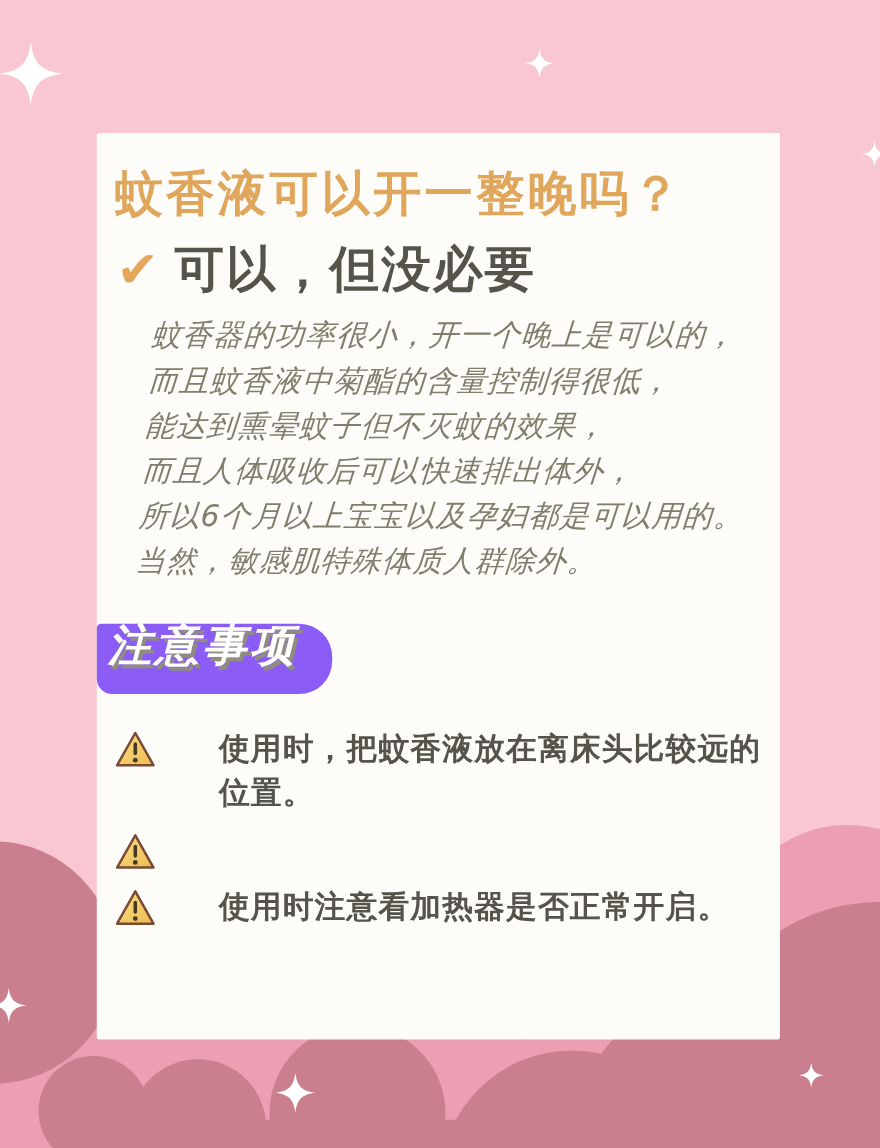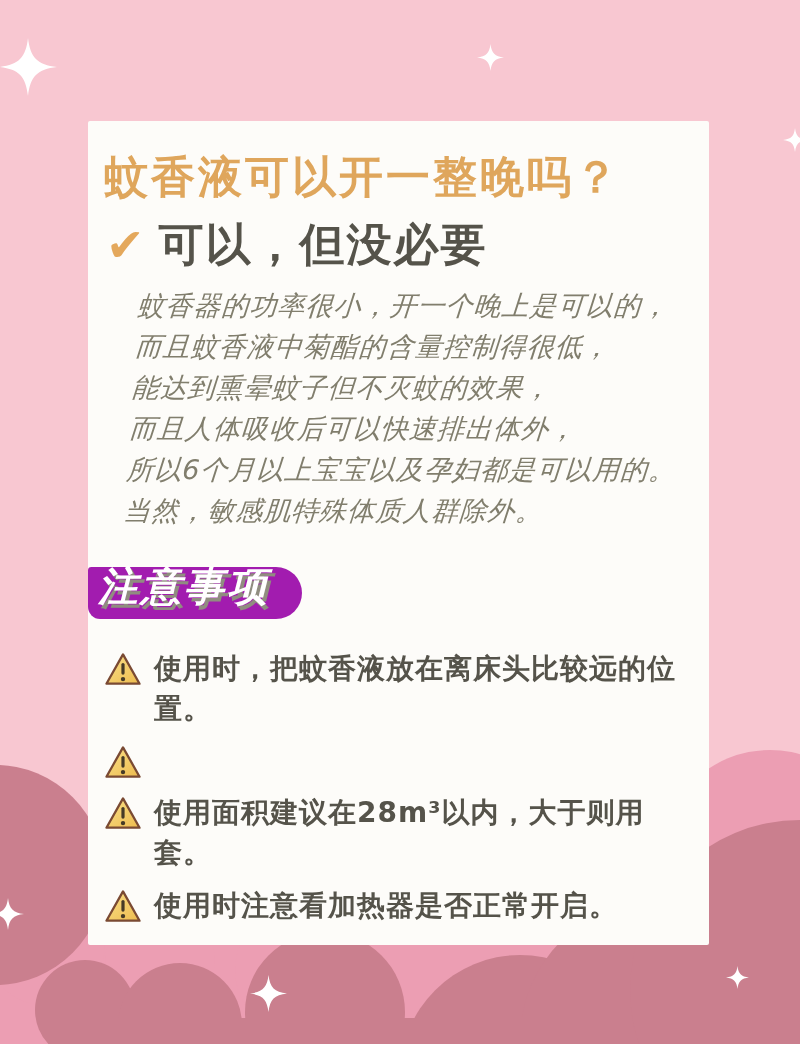--- a/index.html
+++ b/index.html
@@ -30,41 +30,41 @@
     display:flex; align-items:center; gap:14px;
   }
   .answer-check { font-size:46px; line-height:46px; color:#E4A85C; font-weight:bold; }
   .answer-text { font-size:45px; font-weight:bold; color:#55534A; letter-spacing:2px; }
   .body-text {
     margin:16px 0 0 34px; font-size:27px; line-height:41px;
     color:#817E6D; font-style:italic; letter-spacing:1px;
     transform:skewX(-4deg); transform-origin:left bottom;
   }
   .section-pill {
-    margin-top:36px; width:214px; height:52px;
-    background:#a21caf; border-radius:4px 30px 30px 14px;
+    margin-top:36px; width:214px; height:64px;
+    background:#8b5cf6; border-radius:4px 30px 30px 14px;
     position:relative;
   }
   .section-pill-text {
     position:absolute; left:10px; top:-8px;
     font-size:40px; font-weight:bold; font-style:italic;
     color:#FFFFFF; letter-spacing:3px;
     text-shadow:3px 4px 0 #908D80;
     white-space:nowrap;
   }
   .notes {
     list-style:none; margin:30px 0 0 0; padding:0 14px 0 16px;
     display:flex; flex-direction:column; gap:13px;
   }
   .note {
     display:flex; align-items:flex-start; gap:12px;
     font-size:28px; line-height:40px; font-weight:bold; color:#55534A;
   }
   .note .warn { flex:0 0 auto; margin-top:3px; }
-  .note-text { white-space:pre-line; letter-spacing:1px; }
+  .note-text { white-space:pre-line; letter-spacing:1px;margin-left:45px; }
 </style>
 </head>
 <body>
 
 <div class="canvas">
 
   <svg width="0" height="0" style="position:absolute" aria-hidden="true">
     <defs>
       <linearGradient id="warnGrad" x1="0" y1="0" x2="1" y2="1">
         <stop offset="0" stop-color="#FAE08A"></stop>
@@ -146,26 +146,18 @@
             <rect x="18.3" y="11.5" width="3.4" height="12.5" rx="1.7" fill="#463A26"></rect>
             <circle cx="20" cy="28.6" r="2.3" fill="#463A26"></circle>
           </svg>
       </li>
       <li class="note">
         <svg class="warn" width="38" height="35" viewBox="0 0 40 37">
             <path d="M20 2.5 L37.5 33.5 L2.5 33.5 Z" fill="url(#warnGrad)" stroke="#7A4A33" stroke-width="2.4" stroke-linejoin="round"></path>
             <rect x="18.3" y="11.5" width="3.4" height="12.5" rx="1.7" fill="#463A26"></rect>
             <circle cx="20" cy="28.6" r="2.3" fill="#463A26"></circle>
           </svg>
-        <span class="note-text">使用面积建议在28m³以内，大于则用套。</span>
-      </li>
-      <li class="note">
-        <svg class="warn" width="38" height="35" viewBox="0 0 40 37">
-            <path d="M20 2.5 L37.5 33.5 L2.5 33.5 Z" fill="url(#warnGrad)" stroke="#7A4A33" stroke-width="2.4" stroke-linejoin="round"></path>
-            <rect x="18.3" y="11.5" width="3.4" height="12.5" rx="1.7" fill="#463A26"></rect>
-            <circle cx="20" cy="28.6" r="2.3" fill="#463A26"></circle>
-          </svg>
         <span class="note-text">使用时注意看加热器是否正常开启。</span>
       </li>
     </ul>
 
   </div>
 </div>
 
 </body></html>

